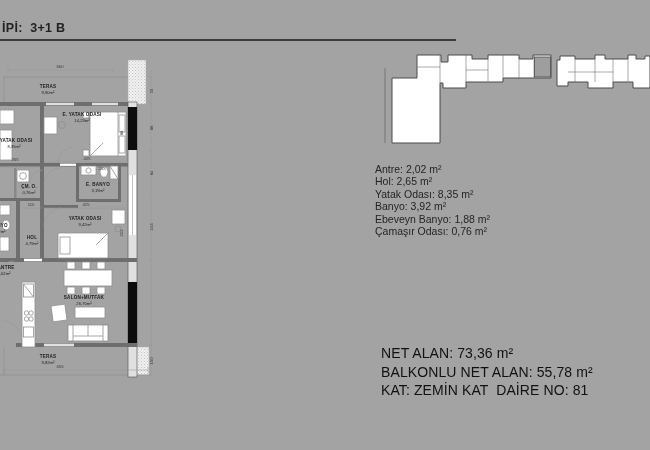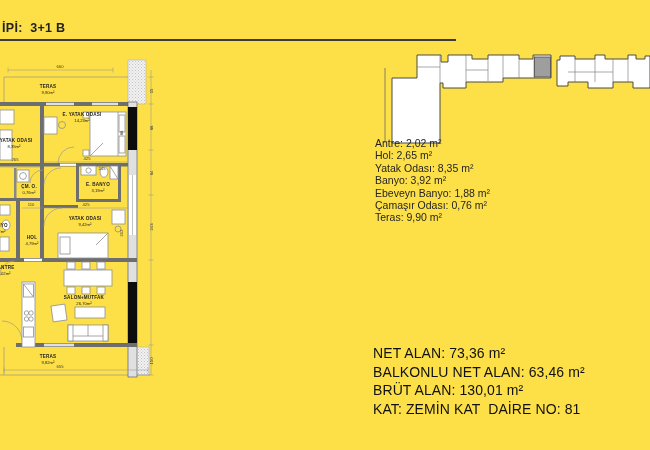--- a/index.html
+++ b/index.html
@@ -1,30 +1,30 @@
 <!DOCTYPE html>
 <html><head>
 <meta charset="utf-8">
 <style>
   html,body{margin:0;padding:0;background:#fff;}
   .canvas{
-    position:relative;width:650px;height:450px;background:#fde047;
+    position:relative;width:650px;height:450px;background:#a3a3a3;
     font-family:"Liberation Sans", sans-serif;overflow:hidden;color:#1c1c1c;
   }
   .title{
     position:absolute;left:2px;top:21px;font-size:12.5px;font-weight:bold;
     letter-spacing:.3px;color:#222;white-space:pre;
   }
   .title-rule{position:absolute;left:0;top:39px;width:456px;height:1.6px;background:#3c3c3c;}
   .plan-svg{position:absolute;left:0;top:55px;}
   .key-svg{position:absolute;left:383px;top:50px;}
-  .arealist{position:absolute;left:375px;top:137px;font-size:10.5px;line-height:12.4px;color:#242424;}
+  .arealist{position:absolute;left:375px;top:163px;font-size:10.5px;line-height:12.4px;color:#242424;}
   .arealist div{white-space:pre;}
   .summary{position:absolute;left:373px;top:344px;font-size:14px;line-height:18.6px;color:#111;}
-  .summary div{white-space:pre;letter-spacing:.1px;}
+  .summary div{white-space:pre;letter-spacing:.1px;margin-left:8px;}
   svg text{font-family:"Liberation Sans", sans-serif;}
   .rm{font-size:4.6px;fill:#1e1e1e;text-anchor:middle;font-weight:bold;letter-spacing:.2px;}
   .ra{font-size:4.2px;fill:#1e1e1e;text-anchor:middle;}
   .dim{font-size:4.2px;fill:#3a3a3a;text-anchor:middle;}
   .thin{stroke:#8a8a8a;stroke-width:.6;fill:none;}
   .furn{stroke:#8f8f8f;stroke-width:.8;fill:#ffffff;}
   .furn2{stroke:#8f8f8f;stroke-width:.8;fill:none;}
   .arc{stroke:#9a9a9a;stroke-width:.7;fill:none;}
   .dimline{stroke:#999;stroke-width:.55;fill:none;}
   .kp{stroke:#4a4a4a;stroke-width:1;fill:#ffffff;}
@@ -276,23 +276,21 @@
     </g>
   </svg>
 
   <div class="arealist">
     <div>Antre: 2,02 m²</div>
     <div>Hol: 2,65 m²</div>
     <div>Yatak Odası: 8,35 m²</div>
     <div>Banyo: 3,92 m²</div>
     <div>Ebeveyn Banyo: 1,88 m²</div>
     <div>Çamaşır Odası: 0,76 m²</div>
-    <div>Teras: 9,90 m²</div>
   </div>
 
   <div class="summary">
     <div>NET ALAN: 73,36 m²</div>
-    <div>BALKONLU NET ALAN: 63,46 m²</div>
-    <div>BRÜT ALAN: 130,01 m²</div>
+    <div>BALKONLU NET ALAN: 55,78 m²</div>
     <div>KAT: ZEMİN KAT  DAİRE NO: 81</div>
   </div>
 
 </div>
 
 </body></html>

